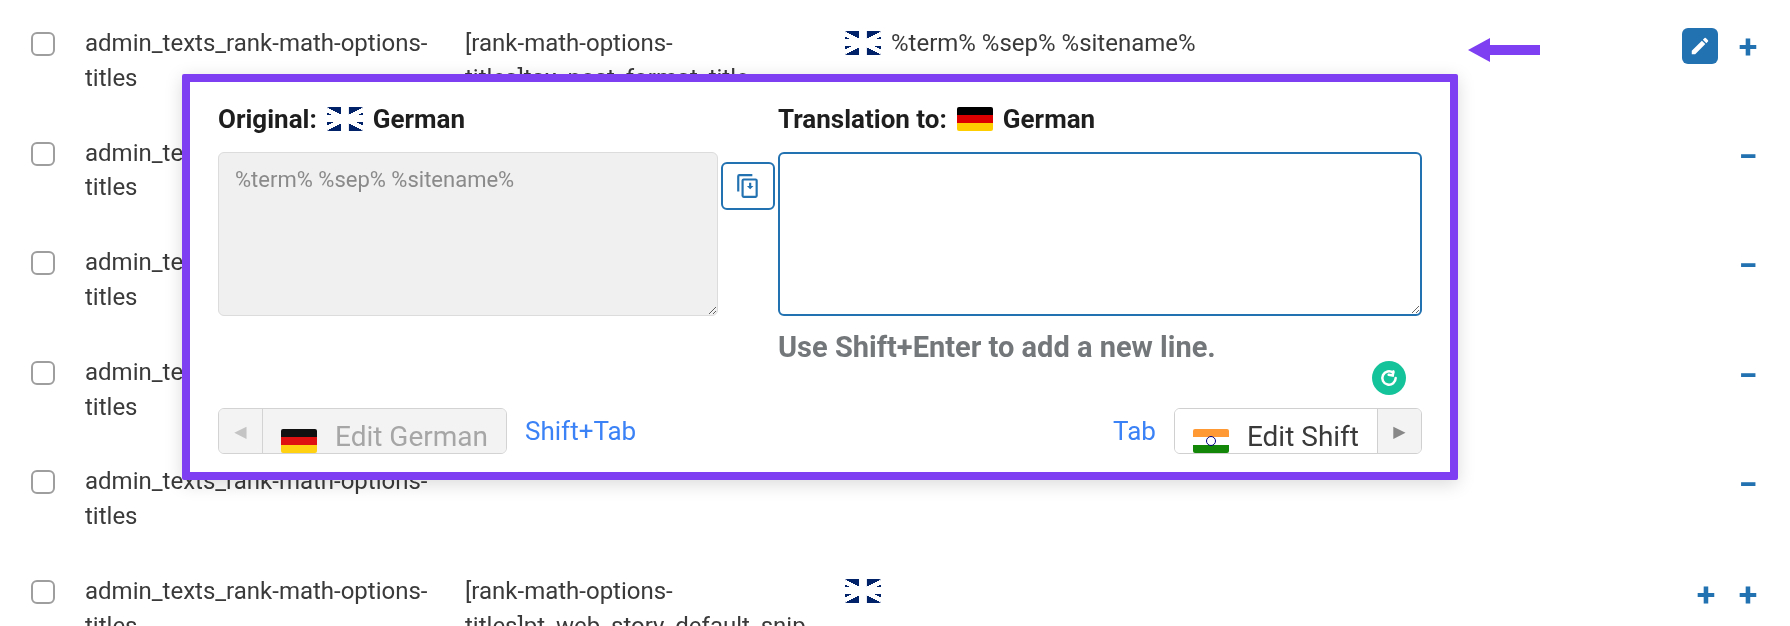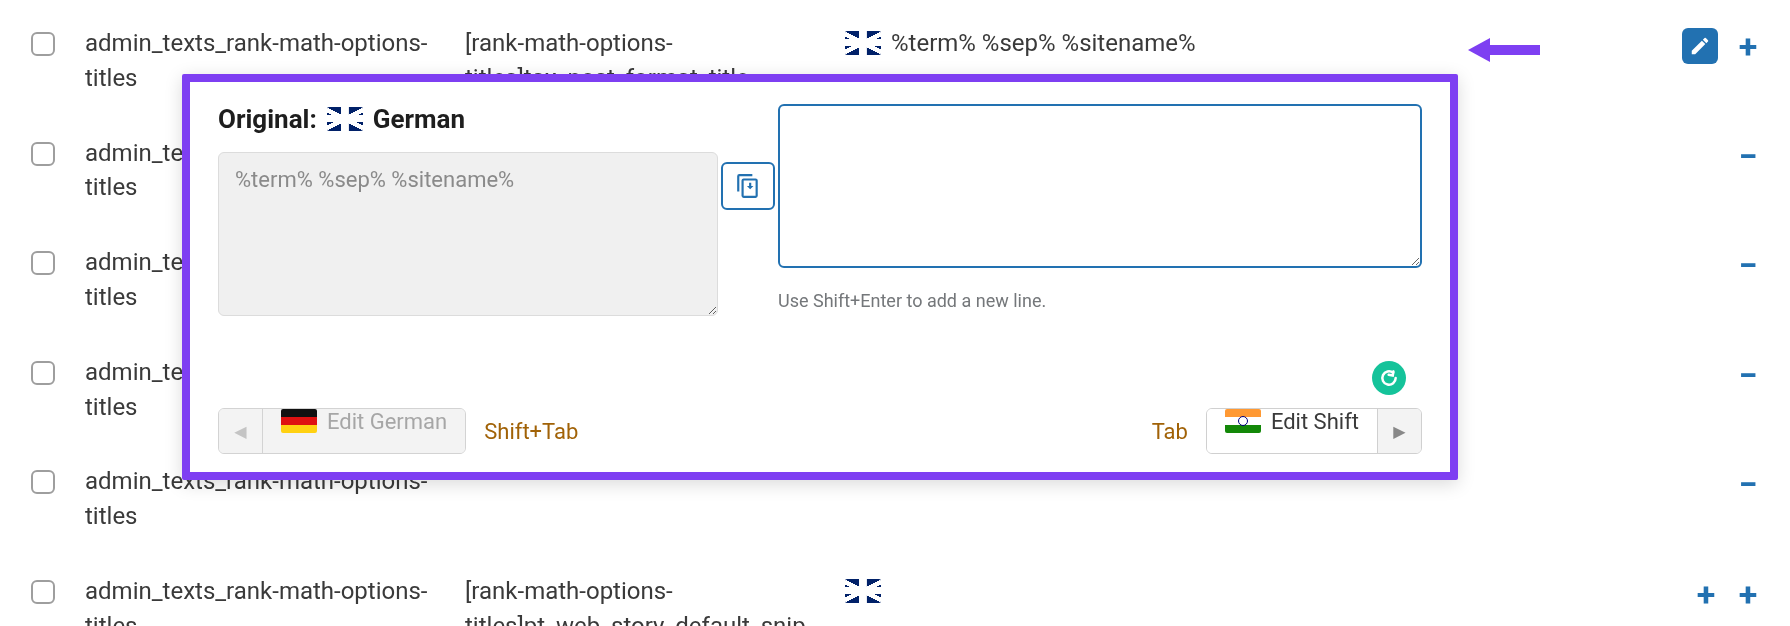--- a/index.html
+++ b/index.html
@@ -230,23 +230,24 @@
     border-radius: 50%;
     display: flex;
     align-items: center;
     justify-content: center;
     top: 279px;
     left: 1182px;
   }
   .grammarly svg { width:20px; height:20px; stroke:#fff; fill:none; stroke-width:3; }
 
   .hint {
-    font-size: 18px;
+    font-size: 29px;
     color: #74777a;
-    margin-top: 18px;
+    margin-top: 10px;
+    font-weight: bold;
   }
 
   .copy-btn {
     width: 54px;
     height: 48px;
     border: 2px solid #2271b1;
     border-radius: 6px;
     display: flex;
     align-items: center;
     justify-content: center;
@@ -286,34 +287,34 @@
     justify-content: center;
     color: #888;
     font-size: 16px;
     background: #f3f3f3;
     border-left: 1px solid #d0d0d0;
     cursor: pointer;
   }
   .nav-block .nav-arrow:first-child { border-left: none; border-right: 1px solid #d0d0d0;}
   .nav-label {
     display: flex;
-    align-items: flex-start;
-    gap: 10px;
+    align-items: flex-end;
+    gap: 18px;
     padding: 0 18px;
-    font-size: 22px;
+    font-size: 28px;
     color: #3a3a3a;
     background: #fff;
     cursor: pointer;
   }
   .nav-block.disabled .nav-label { color:#a0a0a0; background:#f3f3f3;}
   .nav-block.disabled .nav-arrow { color:#c0c0c0;}
 
   .kbd-hint {
-    font-size: 22px;
-    color: #a16207;
+    font-size: 26px;
+    color: #3b82f6;
   }
 </style>
 </head>
 <body>
 
 <div class="table-wrap">
 
   <div class="row" style="padding-top:26px;">
     <div class="check-col">
       <div class="checkbox"></div>
@@ -417,20 +418,25 @@
     </div>
     <div class="panel-mid">
       <div class="copy-btn">
         <svg viewBox="0 0 24 24">
             <path d="M16 1H4a2 2 0 0 0-2 2v14h2V3h12V1zm3 4H8a2 2 0 0 0-2 2v14a2 2 0 0 0 2 2h11a2 2 0 0 0 2-2V7a2 2 0 0 0-2-2zm0 16H8V7h11v14z"></path>
             <path d="M11 12l3 3 3-3h-2V9h-2v3z"></path>
           </svg>
       </div>
     </div>
     <div class="panel-right">
+      <div class="panel-heading">
+        <span>Translation to:</span>
+        <span class="flag de"></span>
+        <span>German</span>
+      </div>
       <textarea class="trans-textarea" style=""></textarea>
       <div class="hint">Use Shift+Enter to add a new line.</div>
     </div>
   </div>
 
   <div class="grammarly">
     <svg viewBox="0 0 24 24">
         <path d="M20 12a8 8 0 1 1-3-6.2" stroke-linecap="round"></path>
         <path d="M17 4v5h-5" stroke-linecap="round" transform="rotate(10 17 6)"></path>
       </svg>

